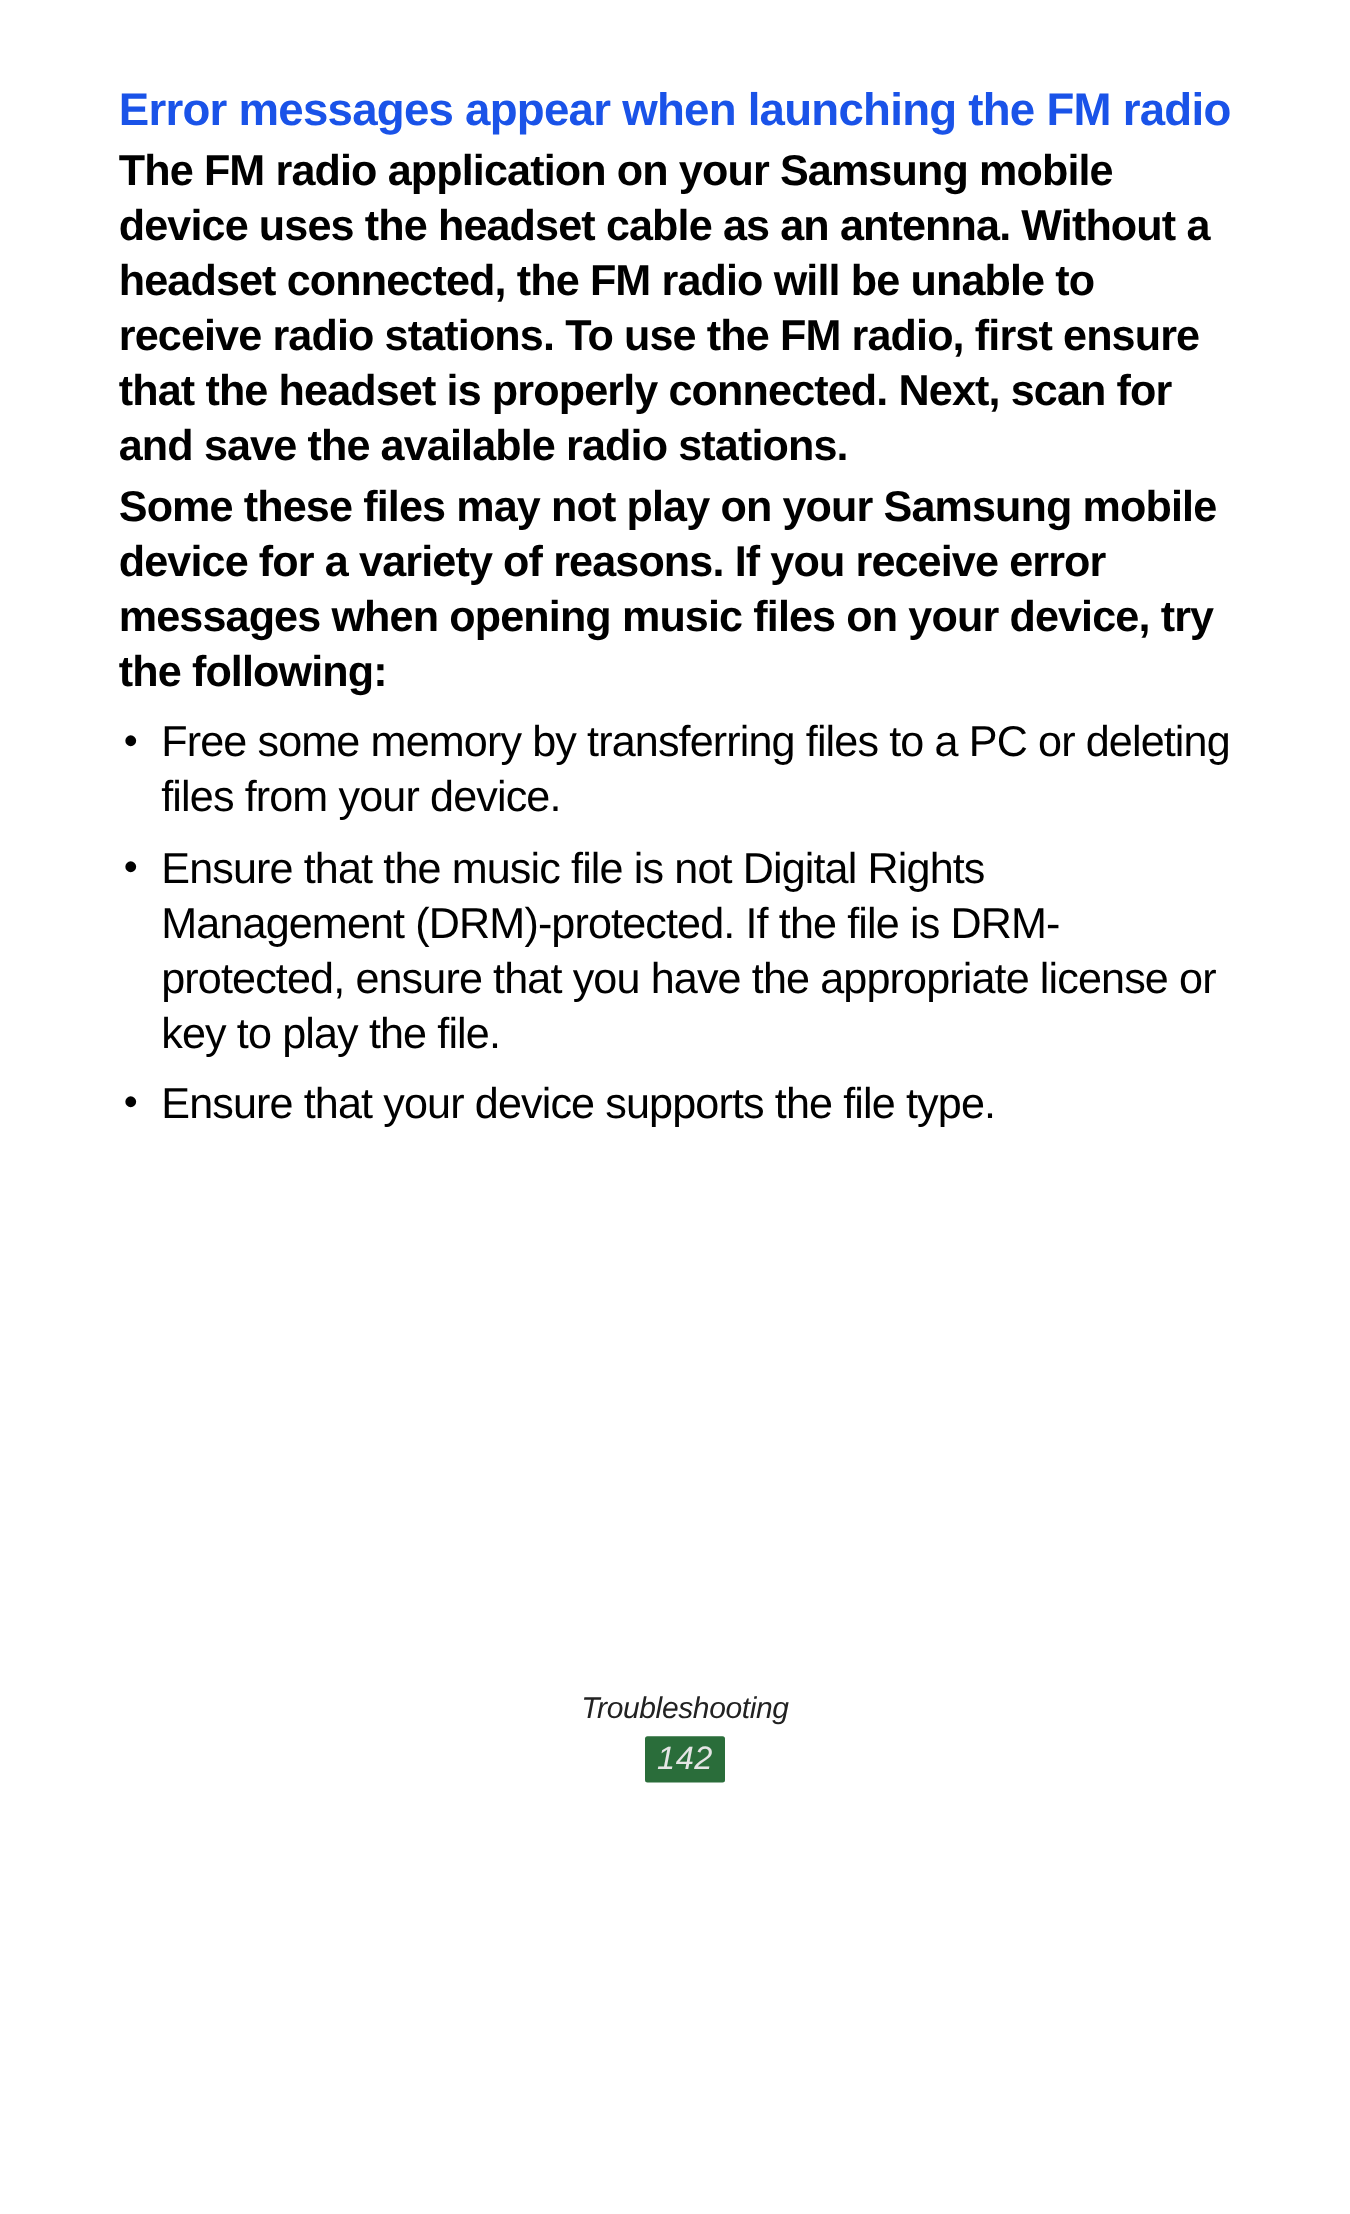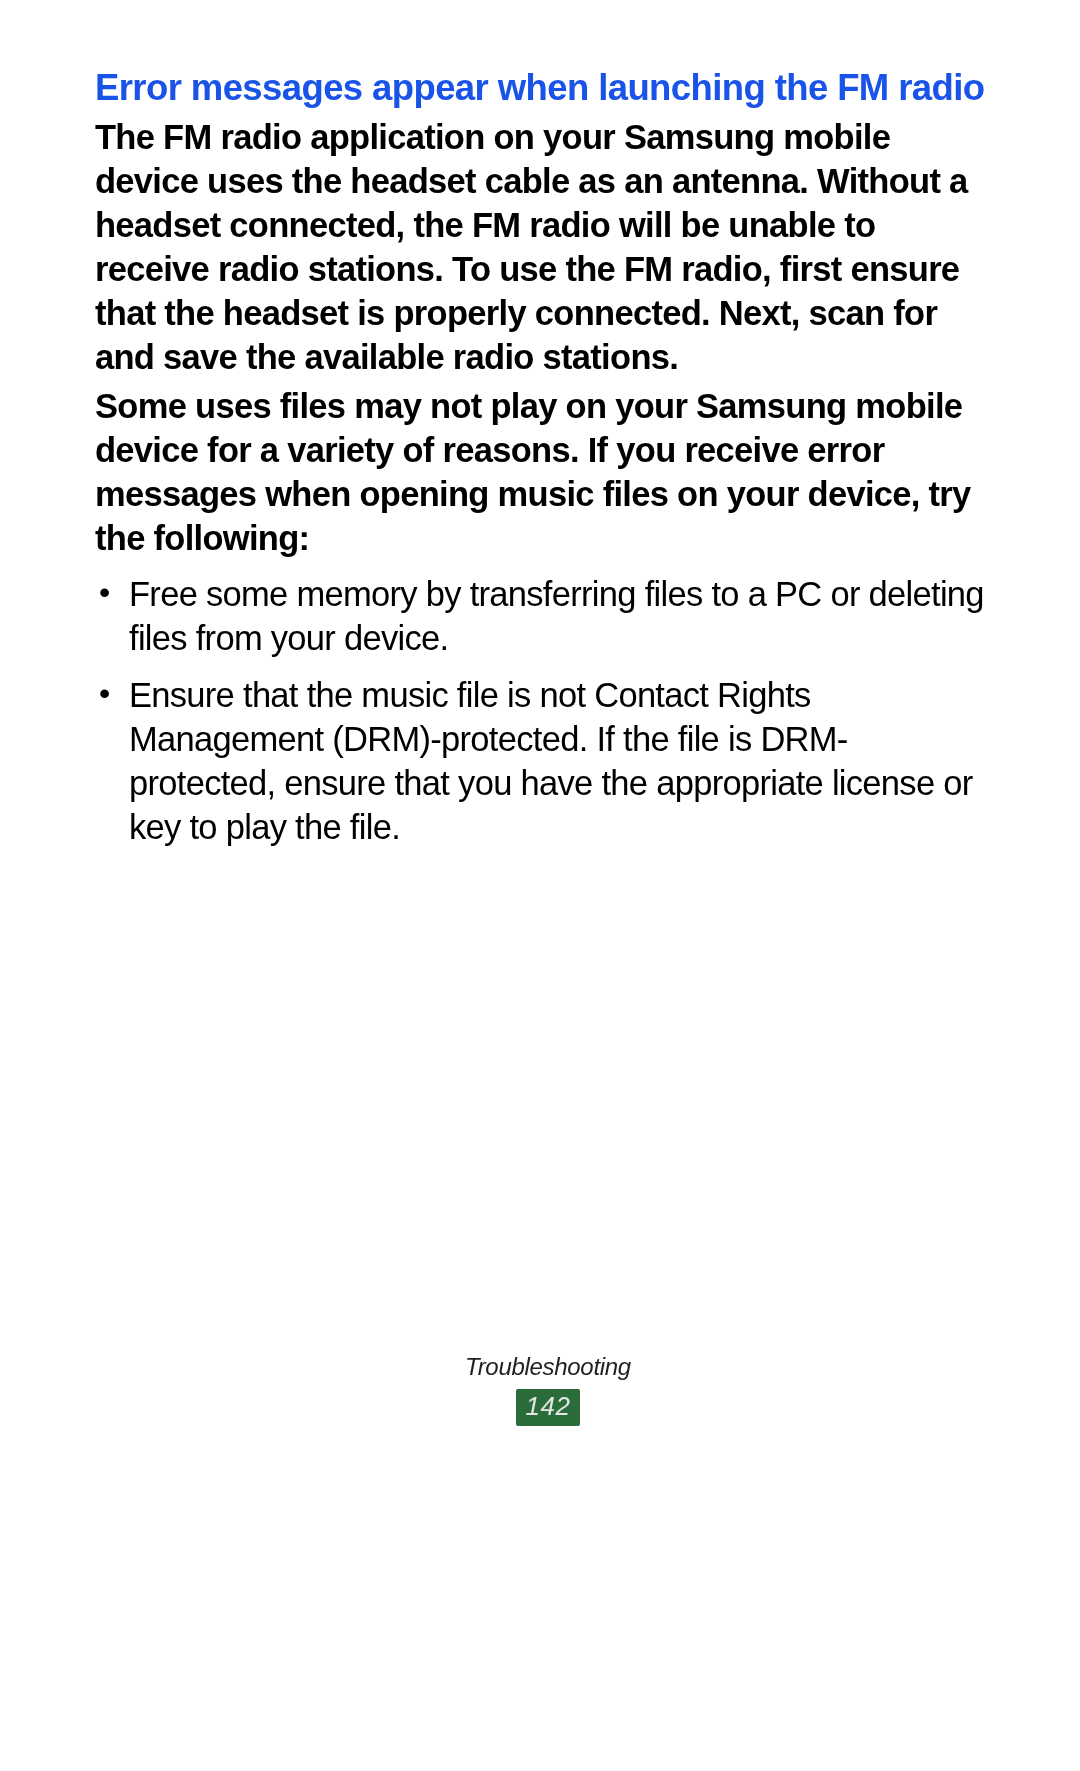--- a/index.html
+++ b/index.html
@@ -83,25 +83,26 @@
   }
 </style>
 </head>
 <body>
 
 <div class="page">
 
   <h2 class="heading">Error messages appear when launching the FM radio</h2>
   <p class="para">The FM radio application on your Samsung mobile device uses the headset cable as an antenna. Without a headset connected, the FM radio will be unable to receive radio stations. To use the FM radio, first ensure that the headset is properly connected. Next, scan for and save the available radio stations.</p>
 
-  <p class="para">Some uses files may not play on your Samsung mobile device for a variety of reasons. If you receive error messages when opening music files on your device, try the following:</p>
+  <p class="para">Some these files may not play on your Samsung mobile device for a variety of reasons. If you receive error messages when opening music files on your device, try the following:</p>
 
   <ul class="bullets">
     <li>Free some memory by transferring files to a PC or deleting files from your device.</li>
-    <li>Ensure that the music file is not Contact Rights Management (DRM)-protected. If the file is DRM-protected, ensure that you have the appropriate license or key to play the file.</li>
+    <li>Ensure that the music file is not Digital Rights Management (DRM)-protected. If the file is DRM-protected, ensure that you have the appropriate license or key to play the file.</li>
+    <li>Ensure that your device supports the file type.</li>
   </ul>
 
   <div class="footer">
     <div class="footer-label">Troubleshooting</div>
     <div class="page-num">142</div>
   </div>
 
 </div>
 
 </body></html>

